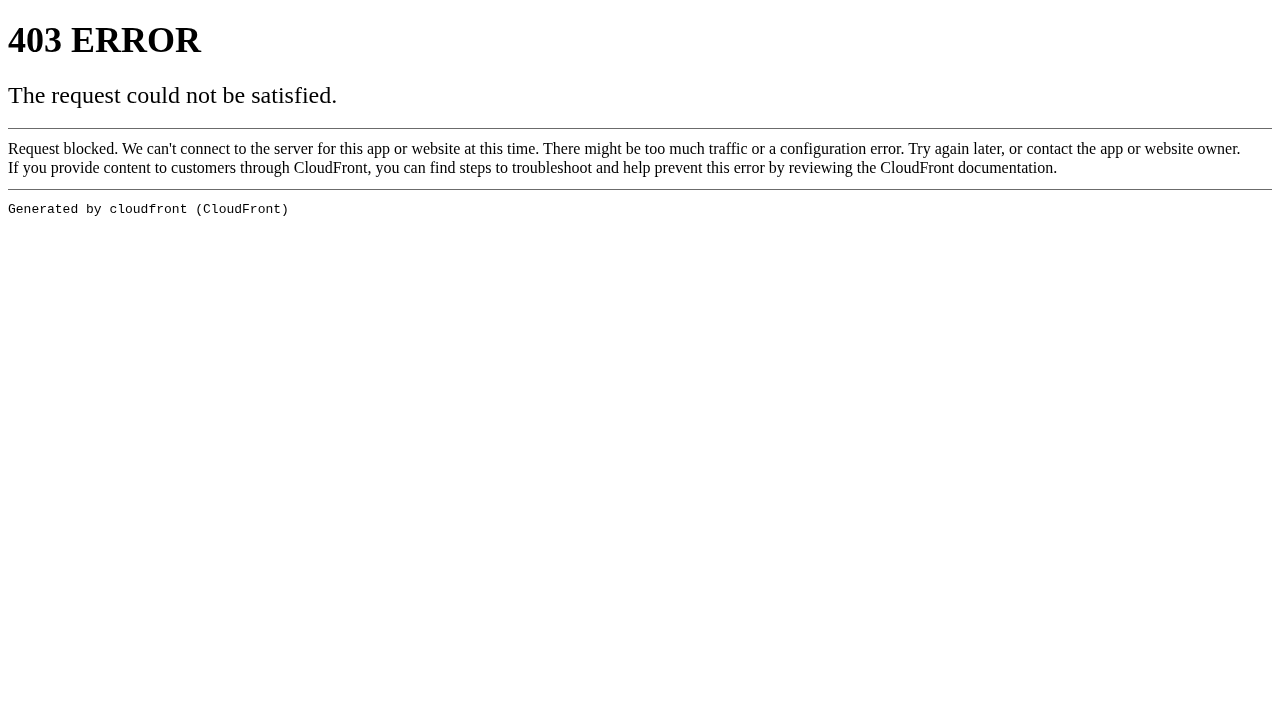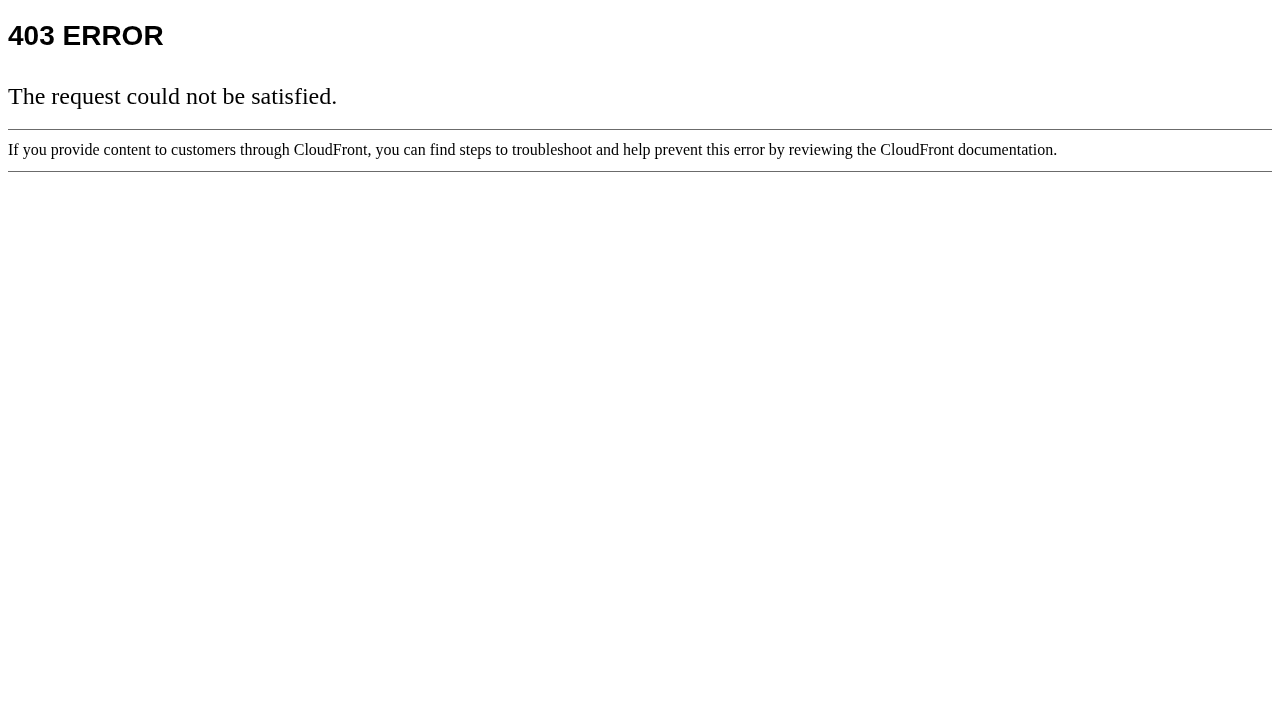--- a/index.html
+++ b/index.html
@@ -12,24 +12,24 @@
     height: 720px;
     font-family: "Liberation Serif", serif;
     color: #000000;
     overflow: hidden;
   }
   .page {
     padding: 0 8px;
     box-sizing: border-box;
   }
   h1.error-title {
-    font-family: Liberation Sans, sans-serif;
-    font-size: 28px;
+    font-family: Liberation Serif, serif;
+    font-size: 36px;
     font-weight: bold;
-    margin: 21px 0 31px 0;
+    margin: 21px 0 21px 0;
     line-height: 1.1;
   }
   h2.error-subtitle {
     font-family: "Liberation Serif", serif;
     font-size: 24px;
     font-weight: normal;
     margin: 20px 0 20px 0;
     line-height: 1.1;
   }
   hr.rule {
@@ -55,20 +55,22 @@
 <body>
 
 <div class="page">
 
   <h1 class="error-title">403 ERROR</h1>
 
   <h2 class="error-subtitle">The request could not be satisfied.</h2>
 
   <hr class="rule">
 
+  <p class="body-text">Request blocked. We can't connect to the server for this app or website at this time. There might be too much traffic or a configuration error. Try again later, or contact the app or website owner.</p>
 
   <p class="body-text">If you provide content to customers through CloudFront, you can find steps to troubleshoot and help prevent this error by reviewing the CloudFront documentation.</p>
 
   <hr class="rule">
 
+  <div class="mono-line">Generated by cloudfront (CloudFront)</div>
 
 
 </div>
 
 </body></html>

